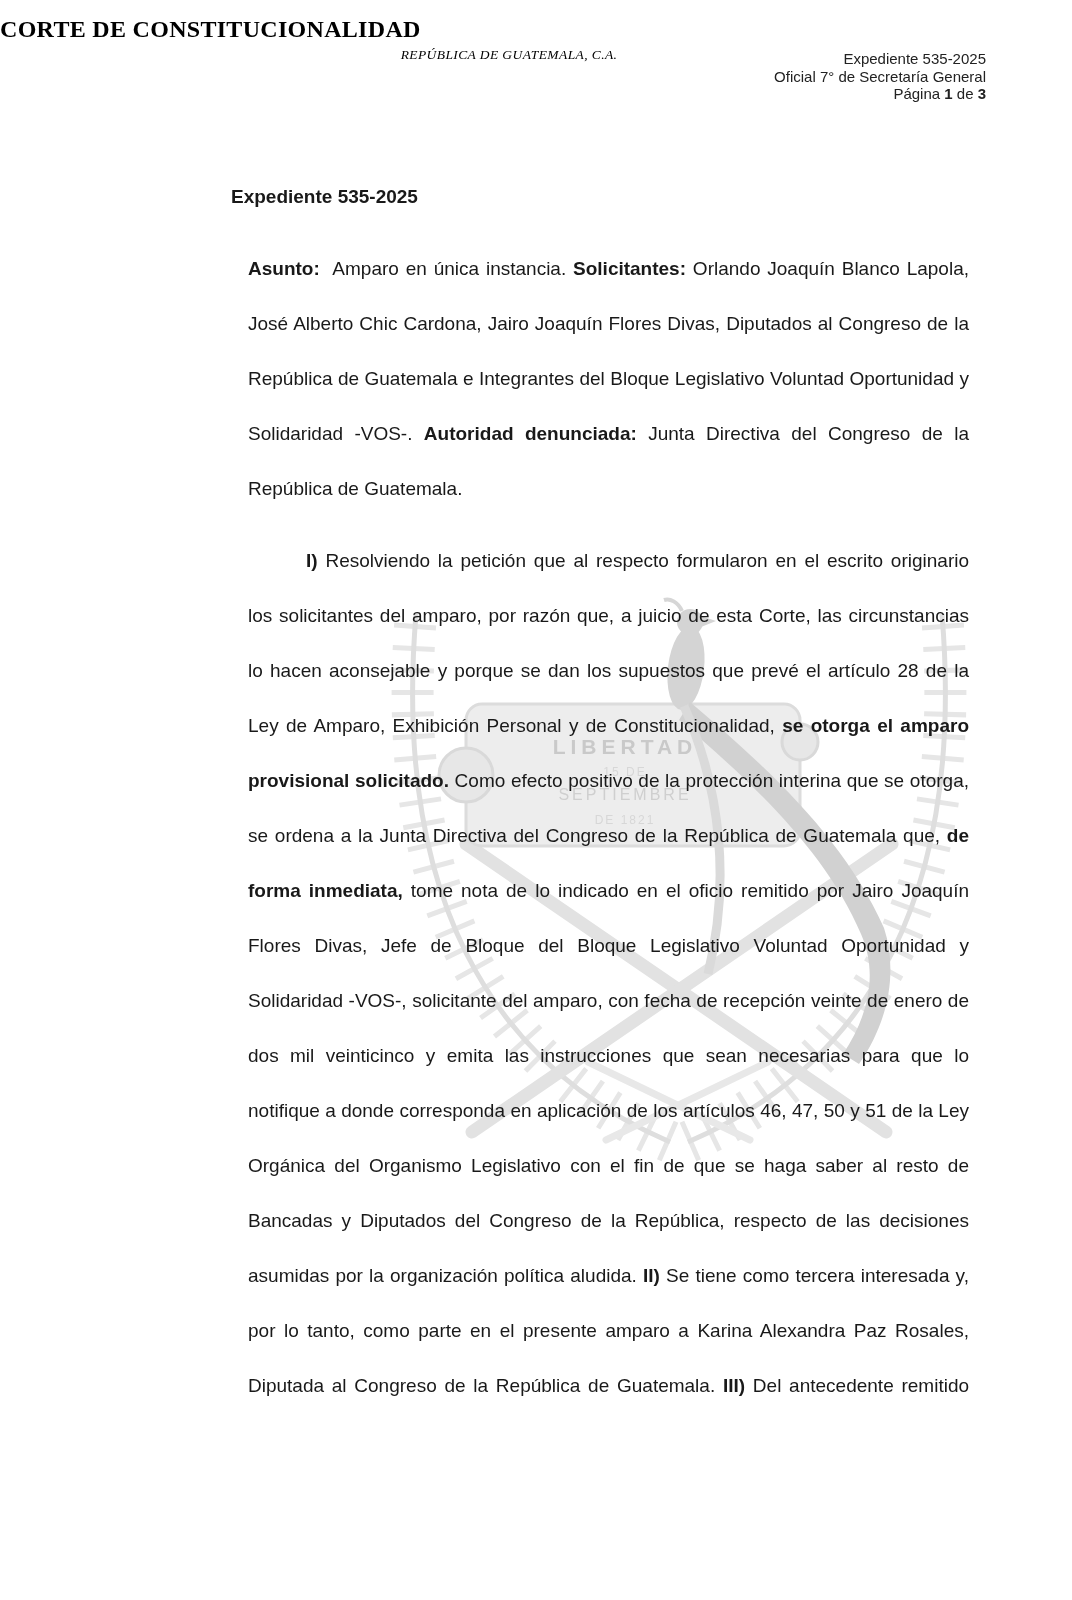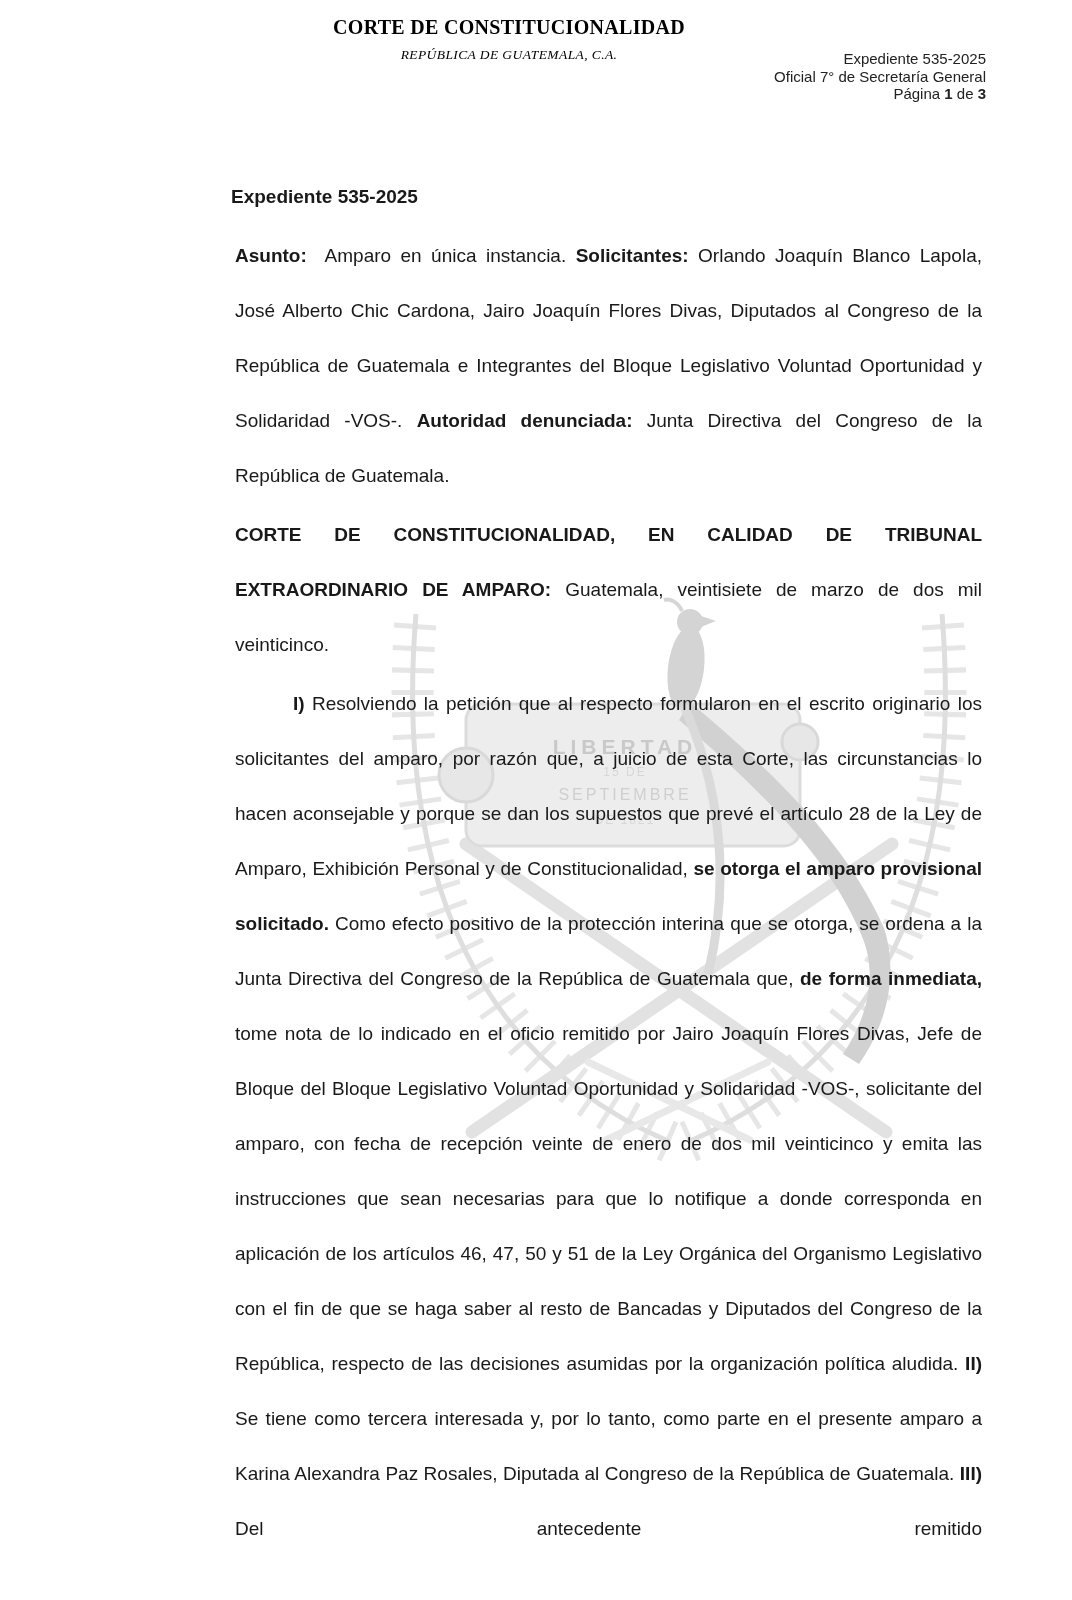--- a/index.html
+++ b/index.html
@@ -4,38 +4,38 @@
 <style>
   html,body{margin:0;padding:0}
   body{
     width:1072px;height:1600px;position:relative;overflow:hidden;
     background:#ffffff;color:#191919;
     font-family:"Liberation Sans",sans-serif;
   }
   .watermark{position:absolute;left:338px;top:592px;width:682px;height:575px;pointer-events:none}
   .wm-text{font-family:"Liberation Sans",sans-serif}
   .hdr-title{
-    position:absolute;left:0;top:16px;width:1018px;text-align:center;
-    font-family:"Liberation Serif",serif;font-size:20px;font-weight:bold;
+    position:absolute;left:0;top:16px;width:1018px;text-align:left;
+    font-family:"Liberation Serif",serif;font-size:24px;font-weight:bold;
     color:#000;letter-spacing:.3px;
   }
   .hdr-sub{
     position:absolute;left:0;top:47px;width:1018px;text-align:center;
     font-family:"Liberation Serif",serif;font-size:13.5px;color:#000;letter-spacing:.4px;font-style:italic;
   }
   .hdr-meta{
     position:absolute;top:50px;right:86px;text-align:right;
     font-size:15px;line-height:17.5px;color:#222;
   }
   .doc-body{
     position:absolute;left:231px;top:169px;width:755px;
     font-size:19px;line-height:55px;text-align:justify;color:#191919;
   }
   .caption{display:flex;justify-content:space-between;font-weight:bold}
-  .para{margin:4px;padding:0}
+  .para{margin:17px;padding:0}
   .para.indent{text-indent:58px}
   .para.fill-last{text-align-last:justify}
   b{font-weight:bold}
 </style>
 </head>
 <body>
 
 <svg class="watermark" viewBox="0 0 682 575" aria-hidden="true">
 
   <g fill="none" stroke="#e6e6e6">
@@ -88,16 +88,15 @@
     <div><span>Página </span><b>1</b><span> de </span><b>3</b></div>
   </div>
 </header>
 
 <main class="doc-body">
   <div class="caption">
     <span>Expediente 535-2025</span>
   </div>
   <div id="paragraphs">
       <p class="para"><b>Asunto:</b><span>&nbsp; Amparo en única instancia. </span><b>Solicitantes:</b><span> Orlando Joaquín Blanco Lapola, José Alberto Chic Cardona, Jairo Joaquín Flores Divas, Diputados al Congreso de la República de Guatemala e Integrantes del Bloque Legislativo Voluntad Oportunidad y Solidaridad -VOS-. </span><b>Autoridad denunciada:</b><span> Junta Directiva del Congreso de la República de Guatemala.</span></p>
-      <p class="para"><b>CORTE DE CONSTITUCIONALIDAD, EN CALIDAD DE TRIBUNAL EXTRAORDINARIO DE AMPARO:</b><span> Guatemala, veintisiete de marzo de dos mil veinticinco.</span></p>
       <p class="para indent fill-last"><b>I)</b><span> Resolviendo la petición que al respecto formularon en el escrito originario los solicitantes del amparo, por razón que, a juicio de esta Corte, las circunstancias lo hacen aconsejable y porque se dan los supuestos que prevé el artículo 28 de la Ley de Amparo, Exhibición Personal y de Constitucionalidad, </span><b>se otorga el amparo provisional solicitado.</b><span> Como efecto positivo de la protección interina que se otorga, se ordena a la Junta Directiva del Congreso de la República de Guatemala que, </span><b>de forma inmediata,</b><span> tome nota de lo indicado en el oficio remitido por Jairo Joaquín Flores Divas, Jefe de Bloque del Bloque Legislativo Voluntad Oportunidad y Solidaridad -VOS-, solicitante del amparo, con fecha de recepción veinte de enero de dos mil veinticinco y emita las instrucciones que sean necesarias para que lo notifique a donde corresponda en aplicación de los artículos 46, 47, 50 y 51 de la Ley Orgánica del Organismo Legislativo con el fin de que se haga saber al resto de Bancadas y Diputados del Congreso de la República, respecto de las decisiones asumidas por la organización política aludida. </span><b>II)</b><span> Se tiene como tercera interesada y, por lo tanto, como parte en el presente amparo a Karina Alexandra Paz Rosales, Diputada al Congreso de la República de Guatemala. </span><b>III)</b><span> Del antecedente remitido</span></p>
     </div>
 </main>
 
 </body></html>

